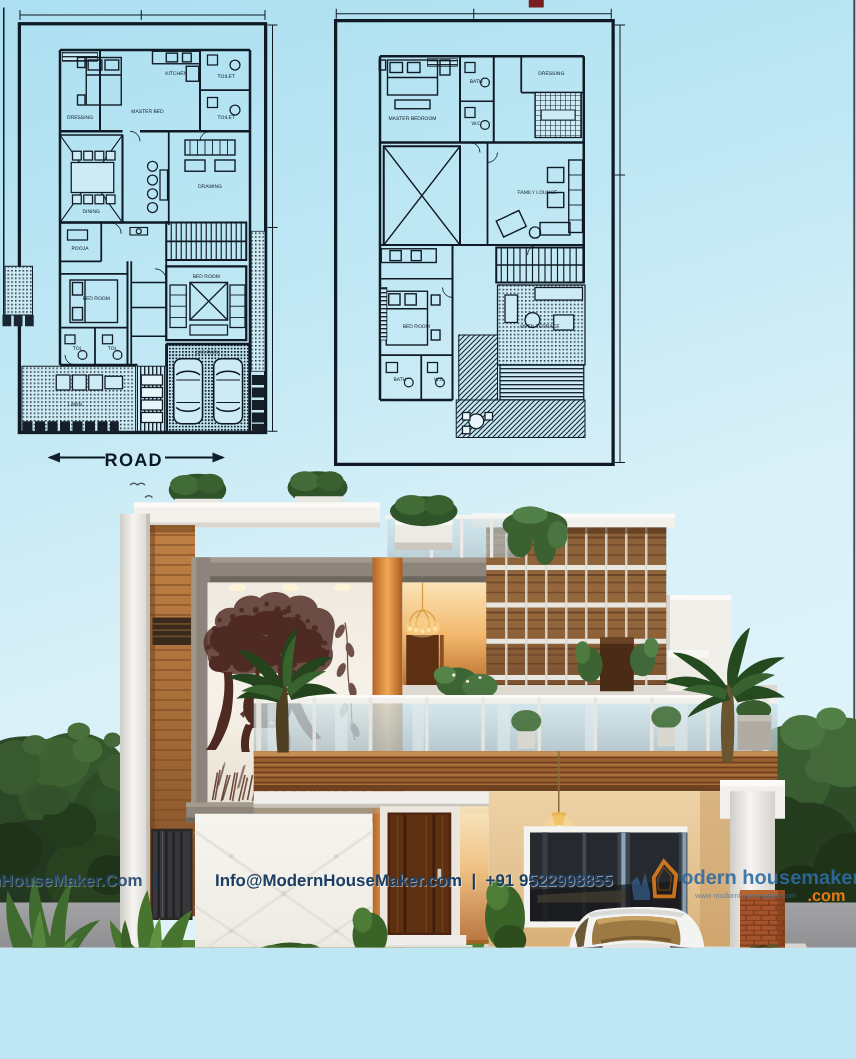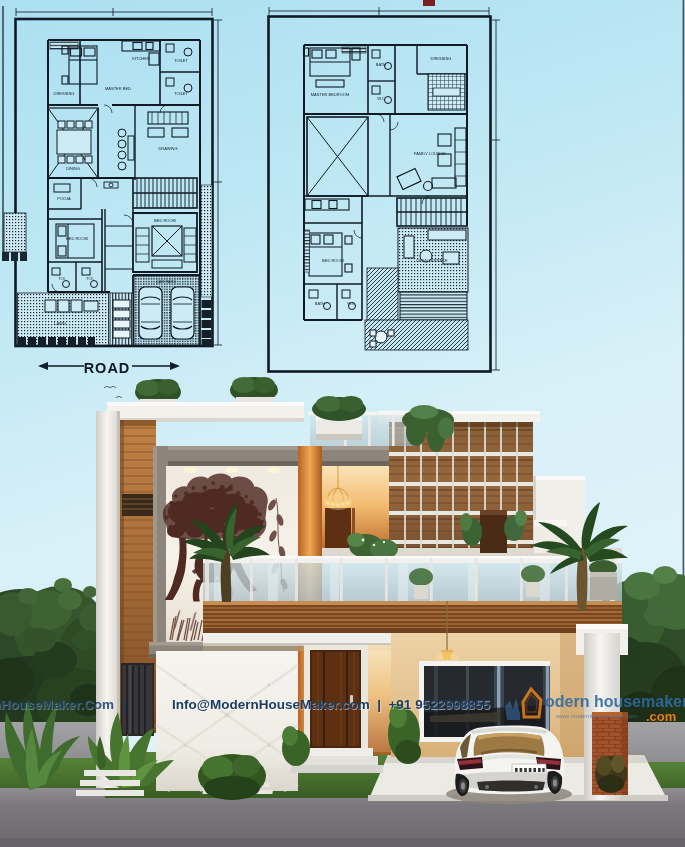--- a/index.html
+++ b/index.html
@@ -1,16 +1,16 @@
 <!DOCTYPE html>
 <html><head>
 <meta charset="utf-8">
 <style>
 html,body{margin:0;padding:0;background:#bfe7f3;font-family:"Liberation Sans",sans-serif;}
-#stage{position:relative;width:685px;height:847px;overflow:hidden;}
+#stage{position:relative;width:685px;height:758px;overflow:hidden;}
 svg{display:block;}
 </style>
 </head>
 <body>
 <div id="stage">
 <svg width="685" height="847" viewBox="0 0 685 847">
 <defs>
 <linearGradient id="sky" x1="0" y1="0" x2="0.25" y2="1">
 <stop offset="0" stop-color="#abdff1"></stop>
 <stop offset="0.35" stop-color="#c0e8f4"></stop>

